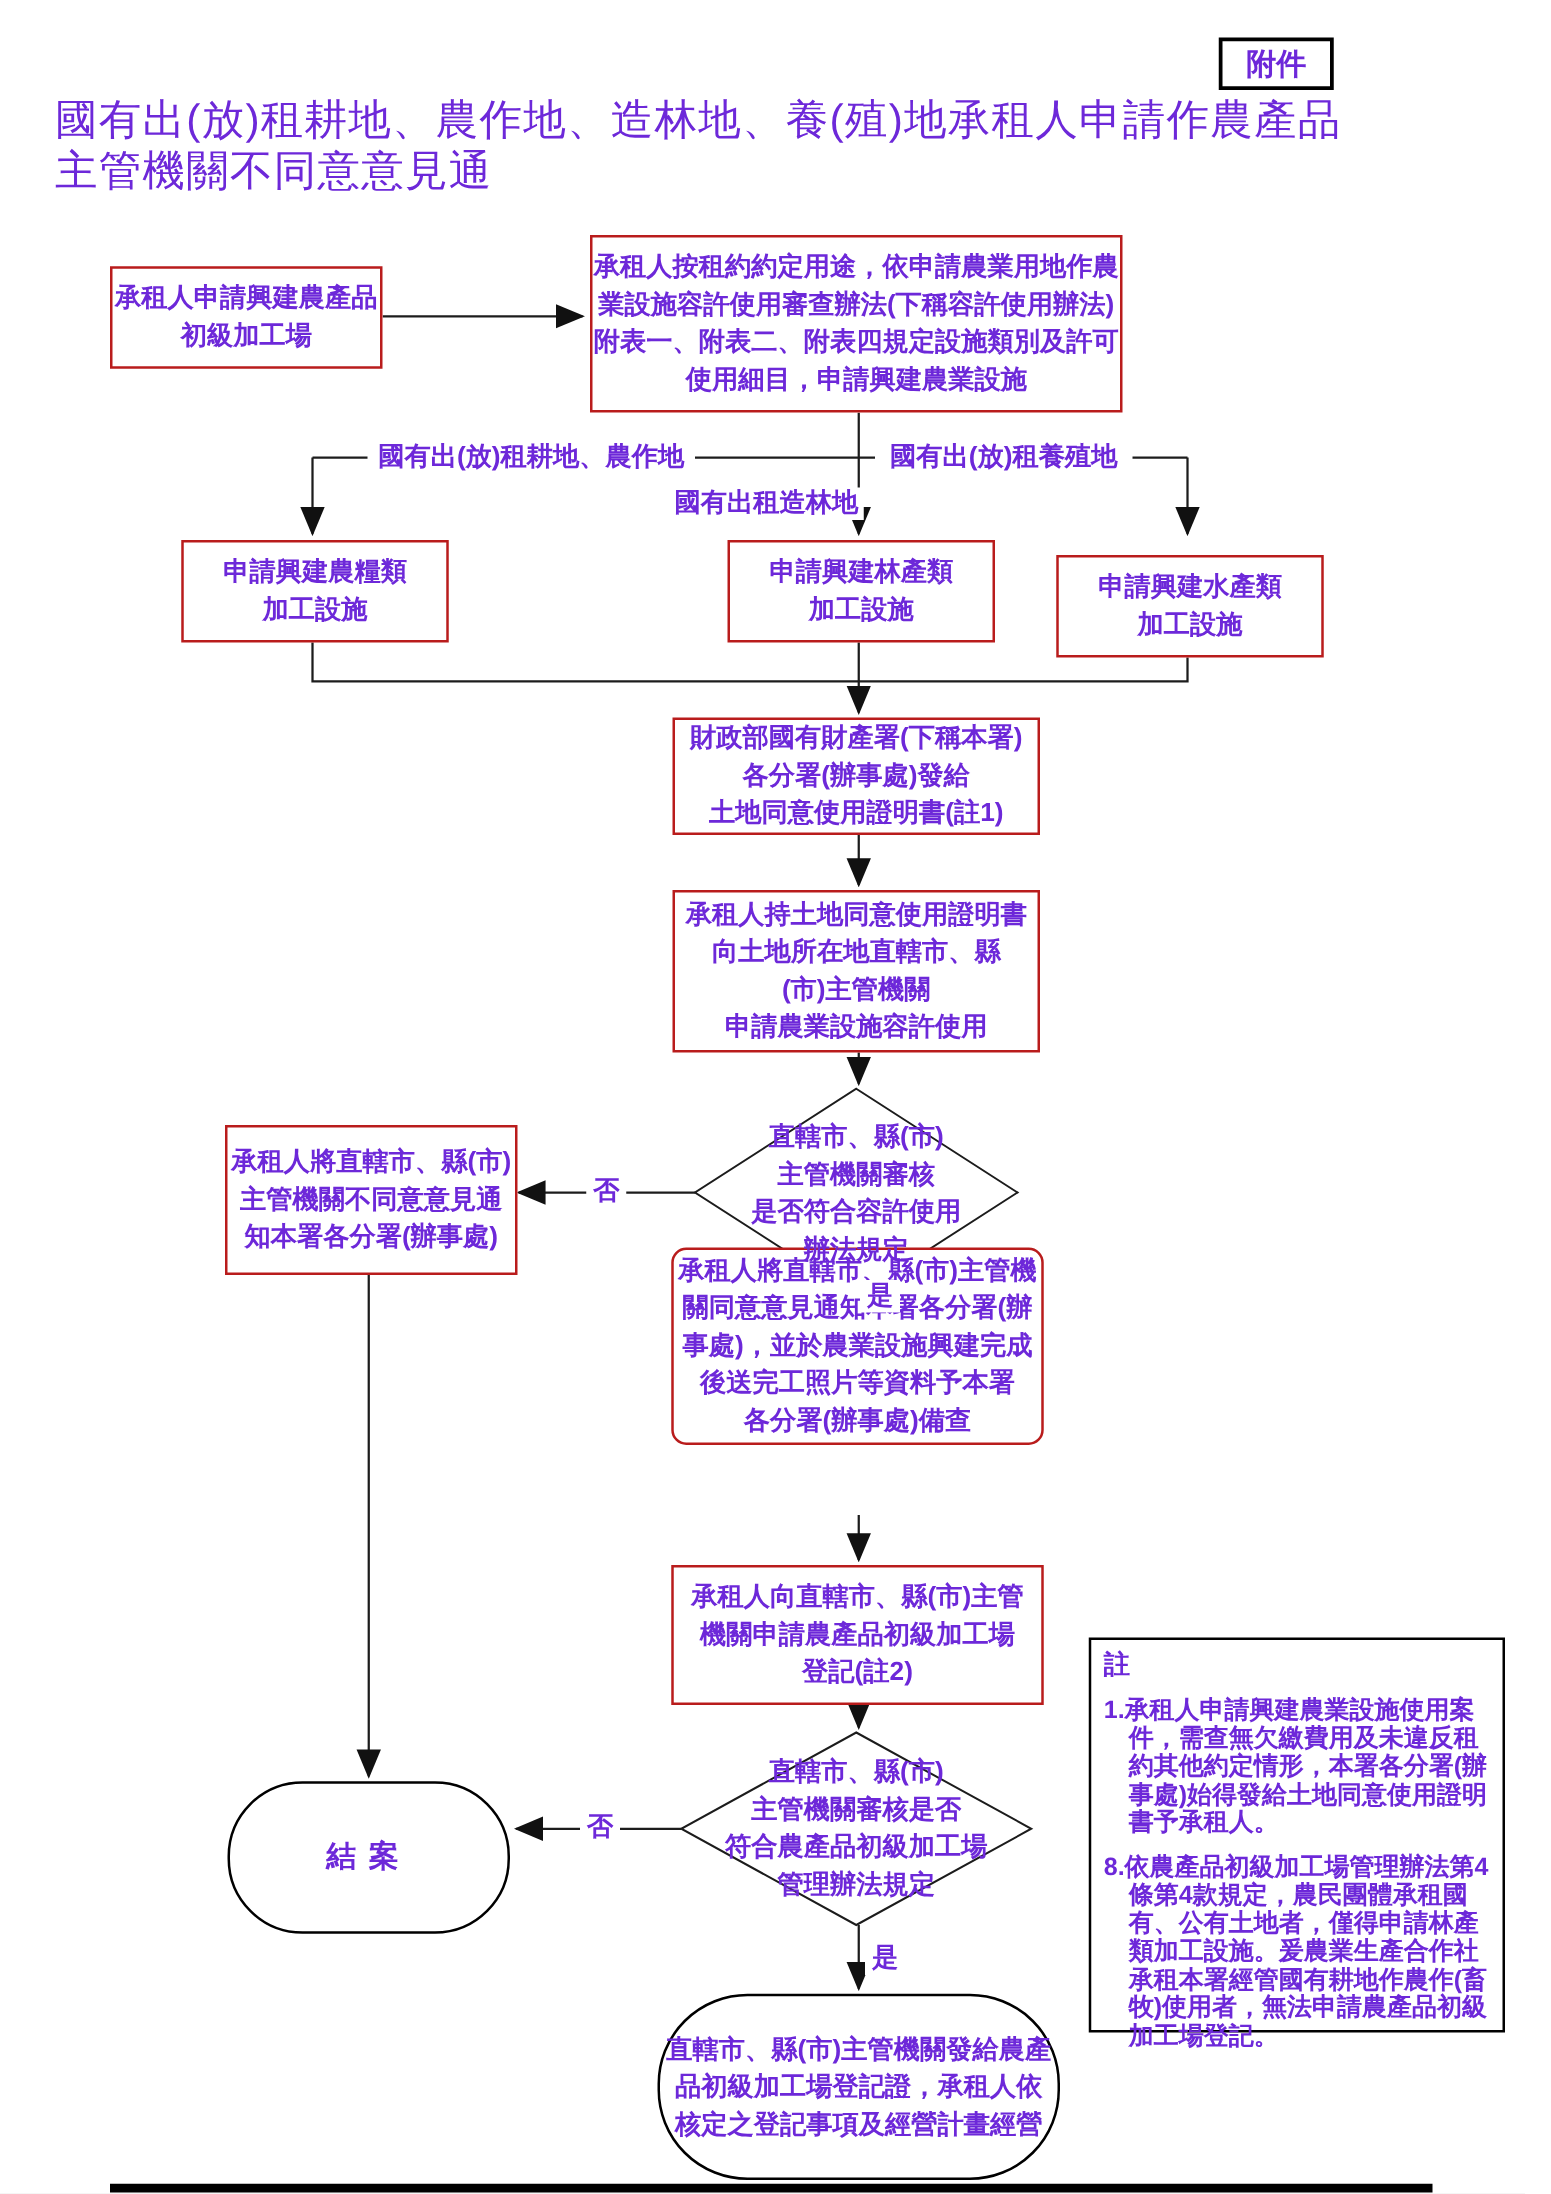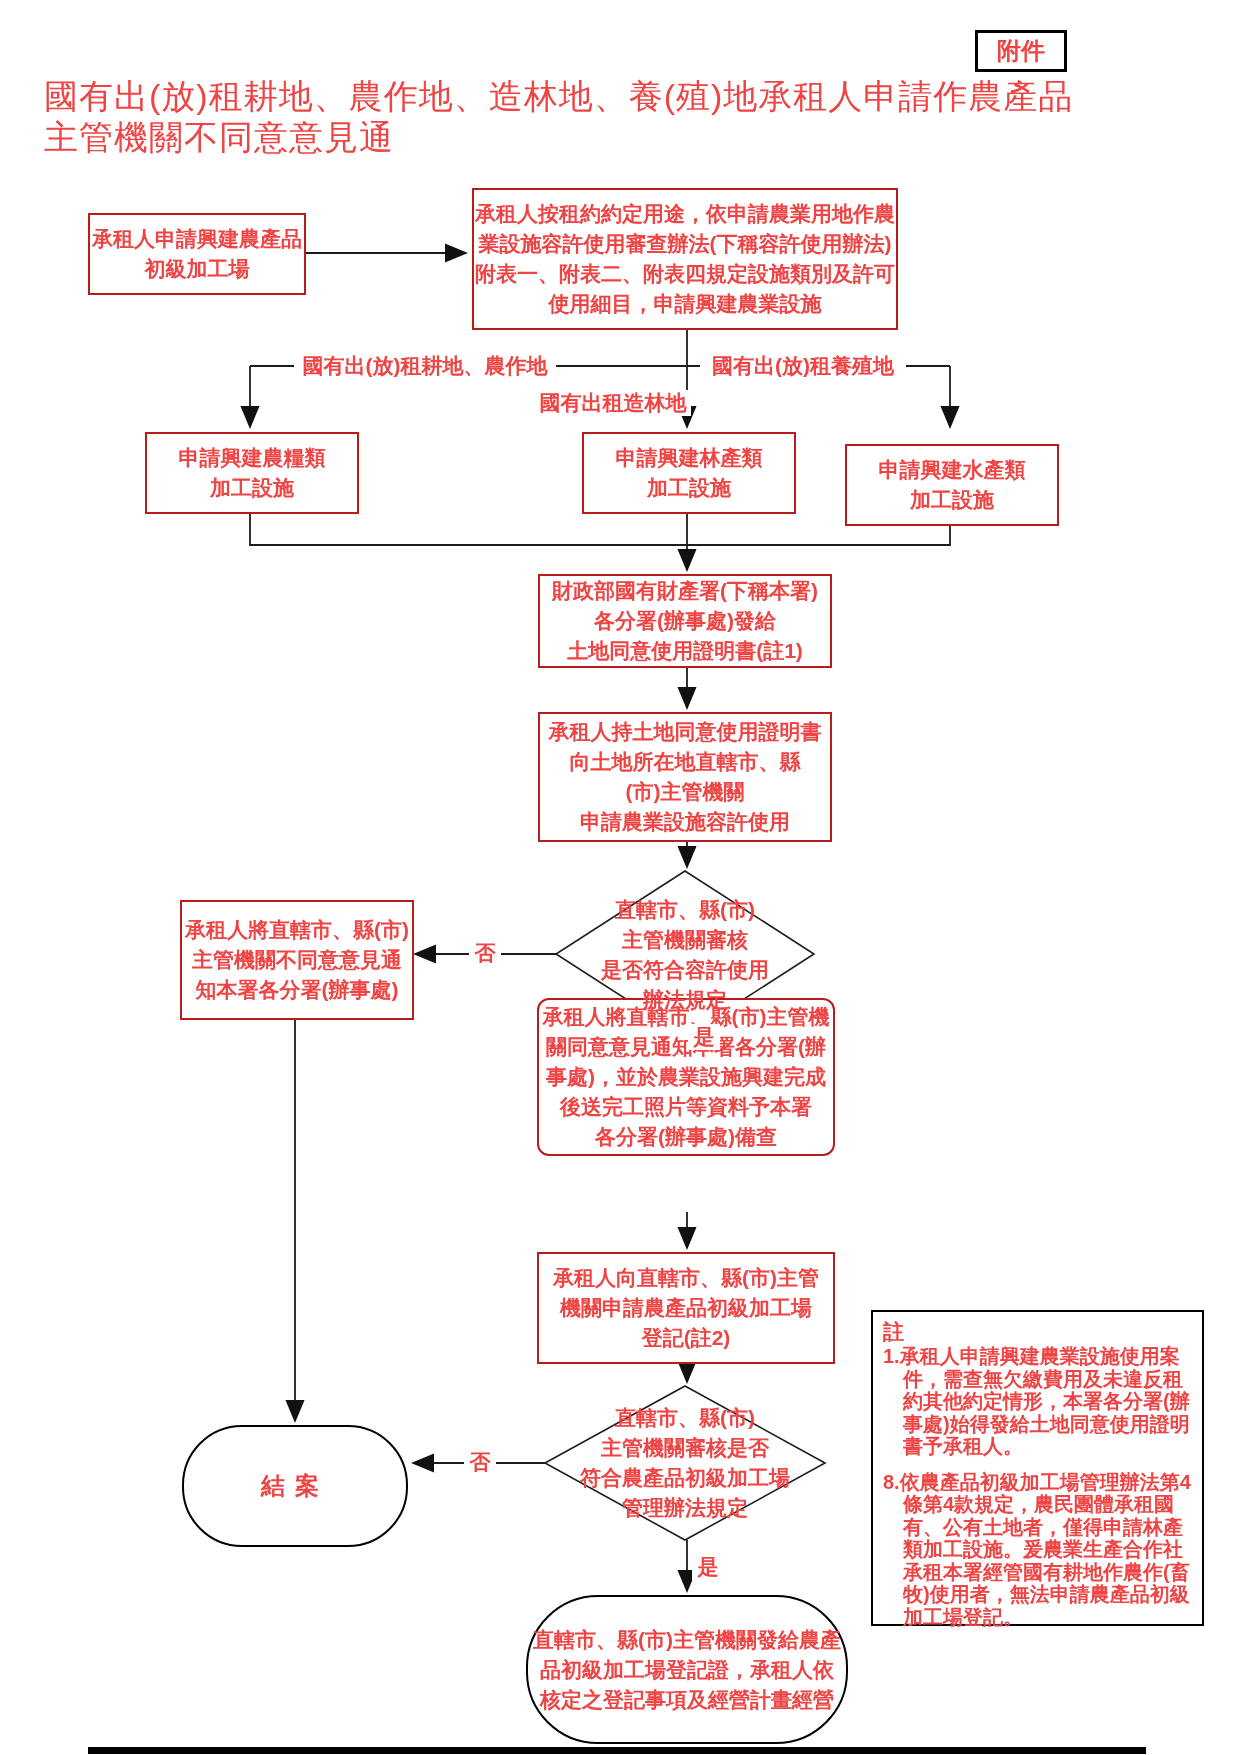--- a/index.html
+++ b/index.html
@@ -1,18 +1,18 @@
 <!DOCTYPE html>
 <html><head>
 <meta charset="utf-8">
 <style>
   html,body{margin:0;padding:0;background:#e8e8e8;}
   .canvas{
     position:relative;width:1241px;height:1755px;background:#ffffff;
-    font-family:"Liberation Sans","DejaVu Sans",sans-serif;color:#ef4444;
+    font-family:"Liberation Sans","DejaVu Sans",sans-serif;color:#6d28d9;
     margin:0 auto;overflow:hidden;
   }
   .wires{position:absolute;left:0;top:0;width:1241px;height:1755px;z-index:1;}
   .tagbox{
     position:absolute;left:975px;top:30px;width:86px;height:36px;
     border:3px solid #000;display:flex;align-items:center;justify-content:center;
     font-size:24px;font-weight:700;z-index:3;background:#fff;
   }
   .title{
     position:absolute;left:44px;top:76px;width:1100px;text-align:left;
@@ -30,21 +30,21 @@
     position:absolute;background:#fff;font-size:21px;font-weight:700;
     text-align:center;z-index:3;line-height:26px;white-space:nowrap;padding:0 3px;
   }
   .notebox{
     position:absolute;left:871px;top:1310px;width:309px;height:296px;
     border:2px solid #000;background:#fff;z-index:3;padding:8px 10px;
   }
   .nhead{font-size:21px;font-weight:700;line-height:23px;}
   .nitem{
     font-size:20px;font-weight:700;line-height:22.5px;text-align:left;
-    padding-left:20px;text-indent:-20px;margin-top:2px;white-space:pre-line;
+    padding-left:20px;text-indent:-20px;margin-top:14px;white-space:pre-line;
   }
   .nitem + .nitem{margin-top:13px;}
   .edge-bar{position:absolute;left:88px;top:1747px;width:1058px;height:7px;background:#000;z-index:4;}
 </style>
 </head>
 <body>
 
 <div class="canvas">
 
   <svg class="wires" viewBox="0 0 1241 1755" xmlns="http://www.w3.org/2000/svg">

